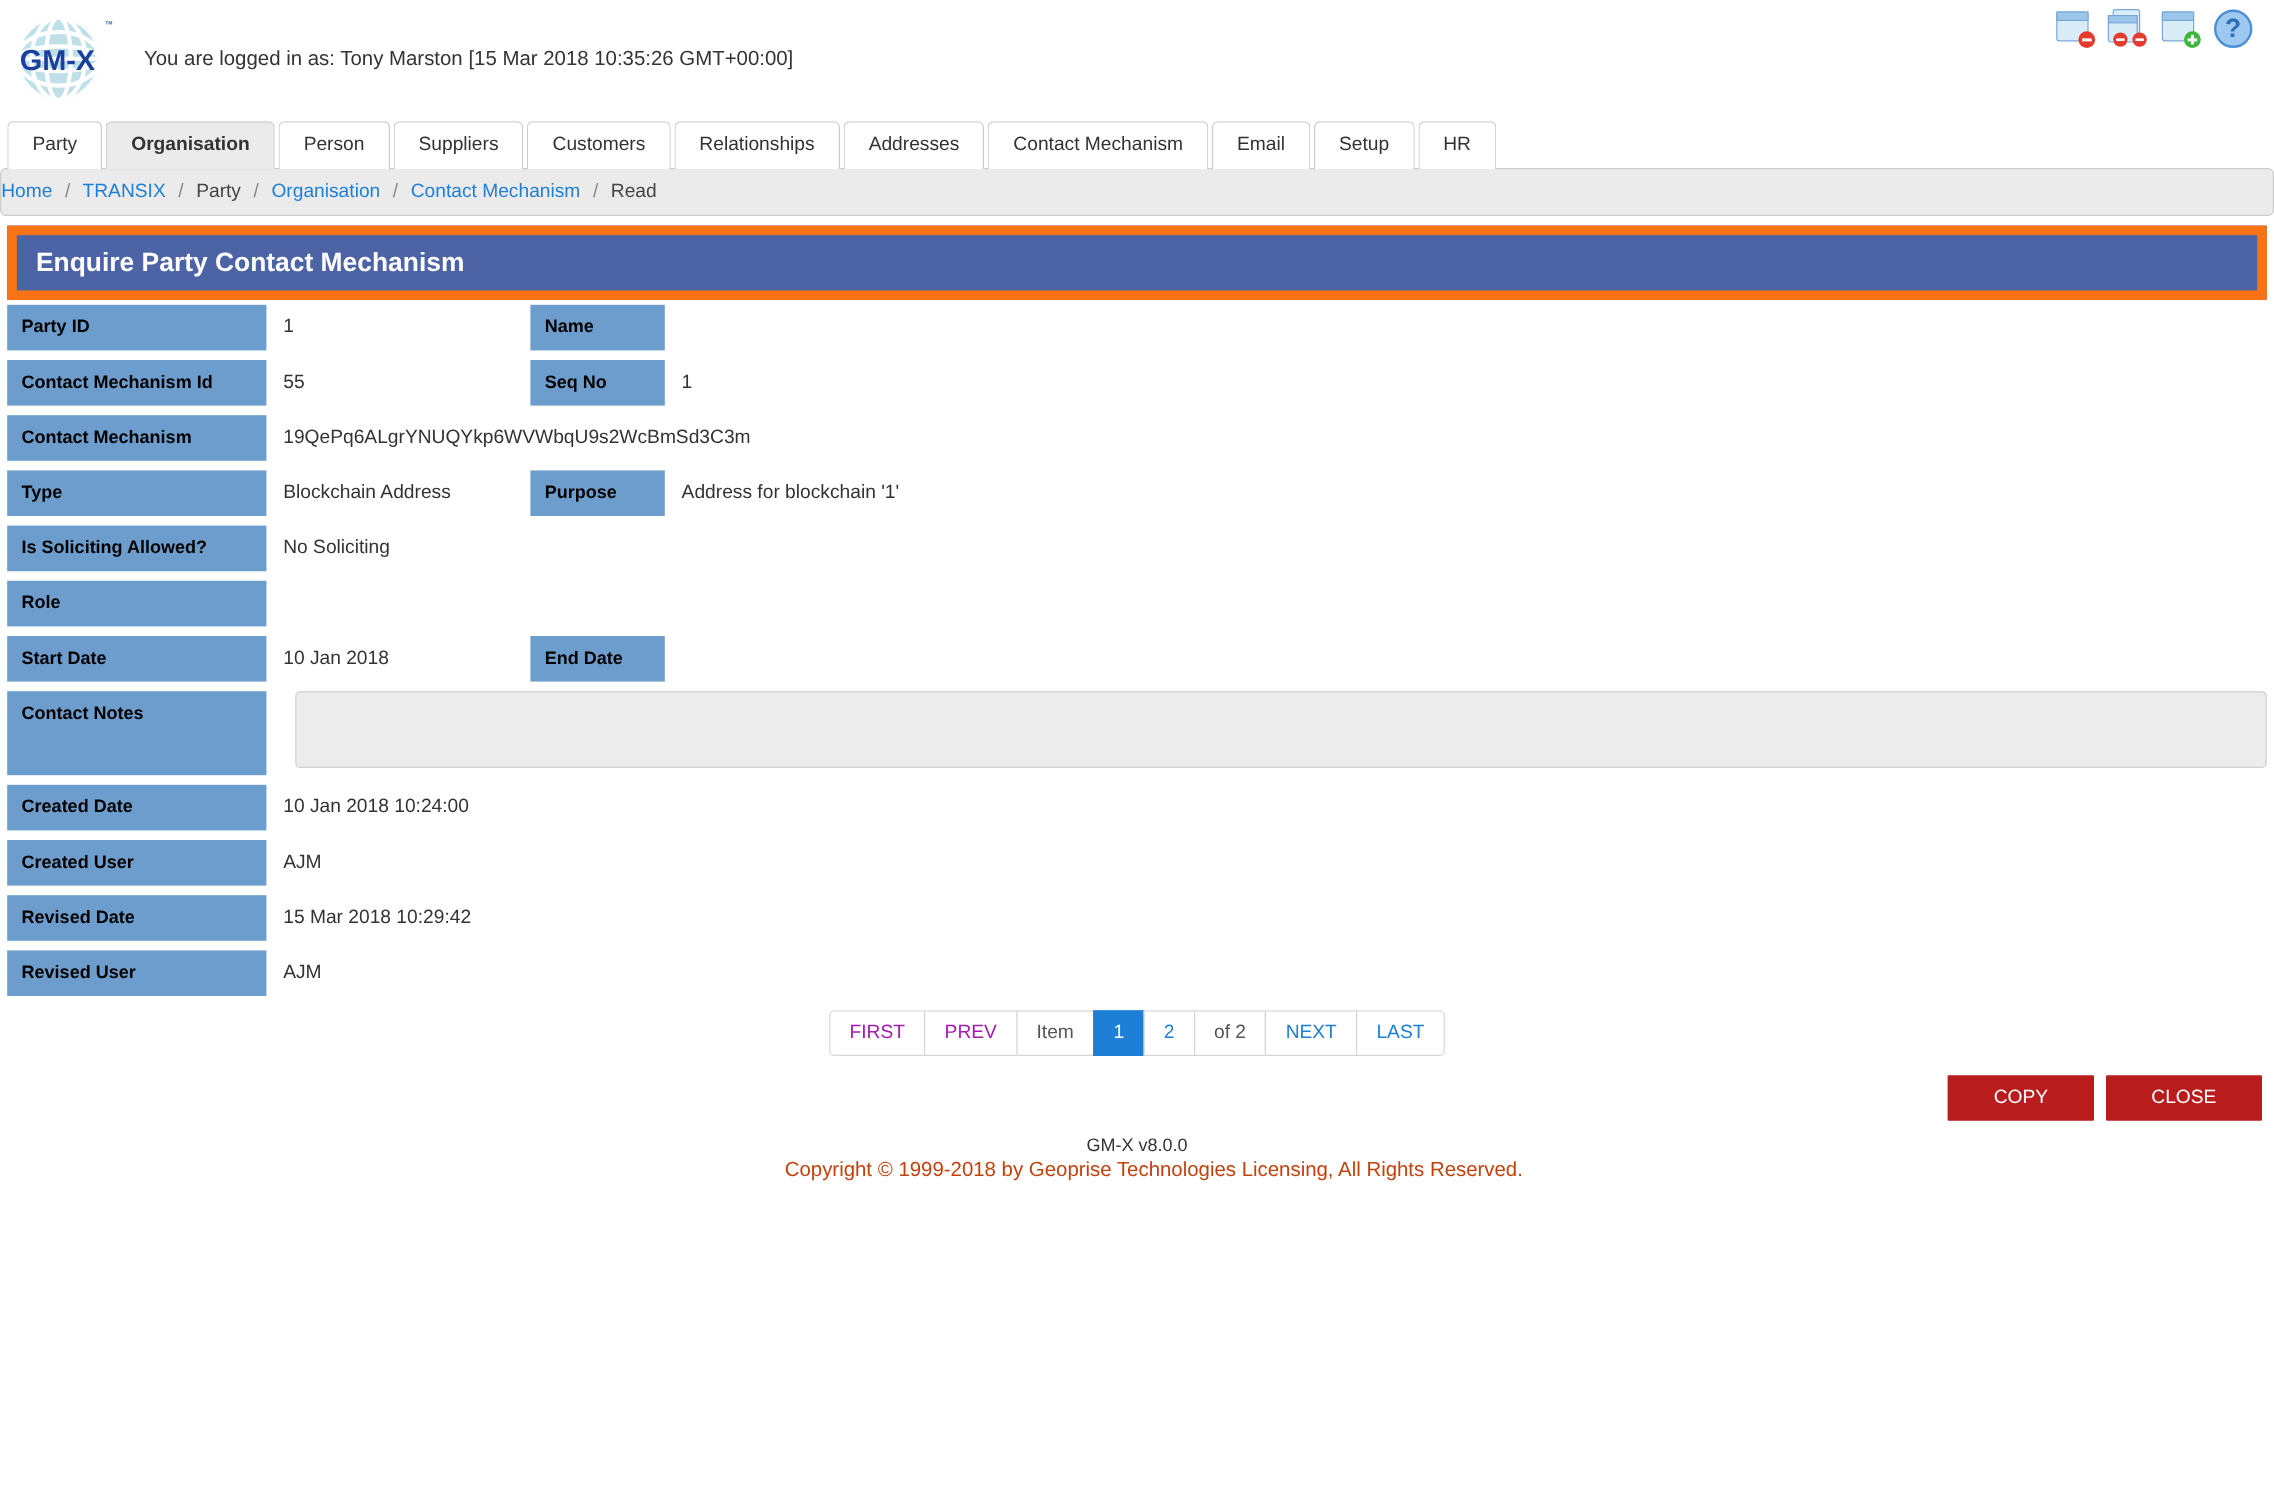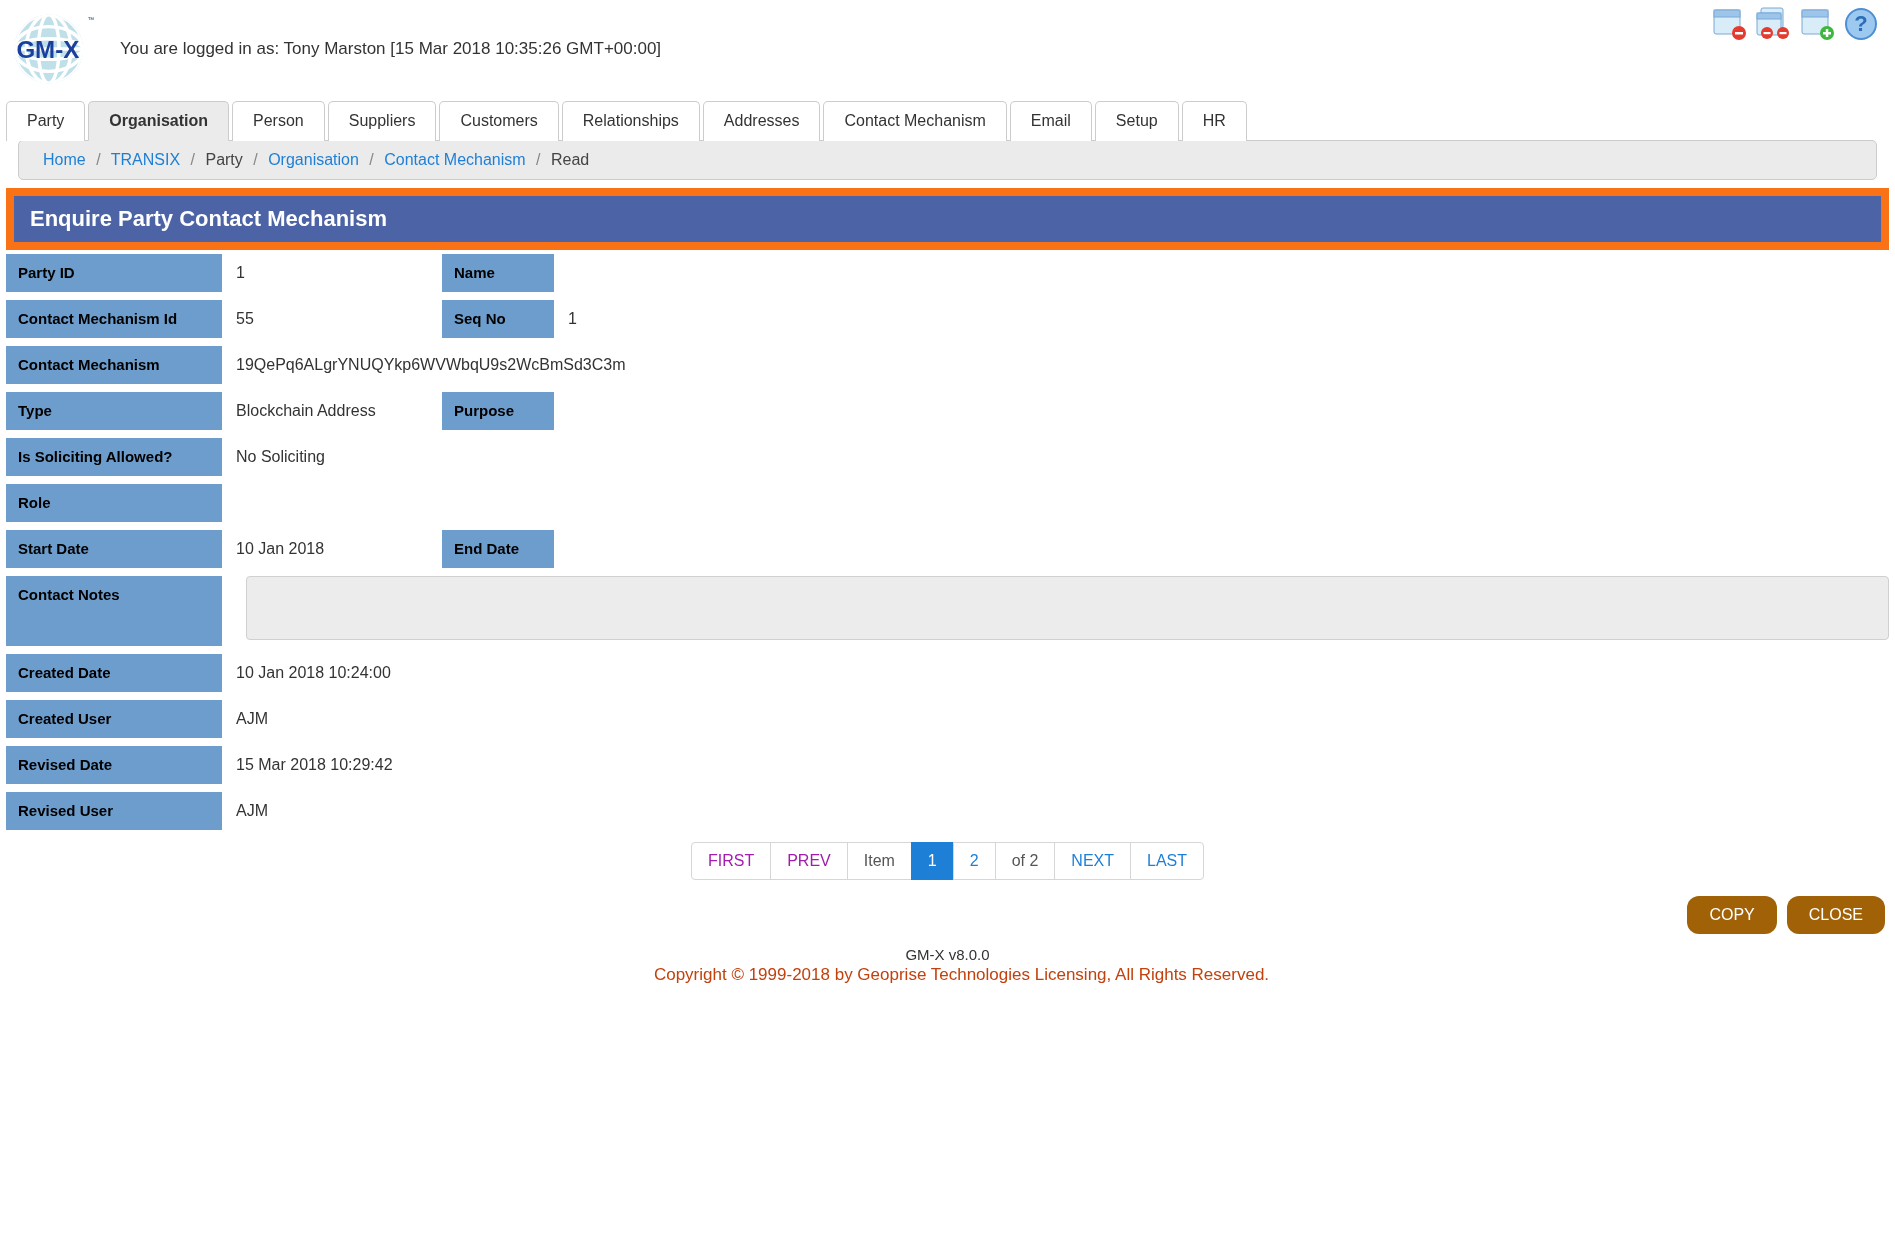--- a/index.html
+++ b/index.html
@@ -63,24 +63,24 @@
     top: 1px;
   }
   .tab.active {
     background: #ebebeb;
     font-weight: 600;
     border-bottom: 1px solid #ebebeb;
     z-index: 2;
   }
   .breadcrumb-bar {
     background: #ebebeb;
-    padding: 10px 24px;
+    padding: 10px 0;
     border: 1px solid #ccc;
     border-radius: 5px;
-    margin: 0 18px;
+    margin: 0 0;
     font-size: 16px;
     color: #666;
   }
   .breadcrumb-bar .bc-link { color: #1e7fd6; cursor: pointer; }
   .breadcrumb-bar .bc-sep { color: #888; padding: 0 6px; }
   .breadcrumb-bar .bc-plain { color: #444; }
   .page-title {
     margin: 8px 6px 0 6px;
     background: #4c63a5;
     color: #fff;
@@ -153,25 +153,25 @@
   .pg.disabled { color: #a21caf; cursor: default; }
   .pg.plain { color: #555; cursor: default; }
 
   .action-bar {
     display: flex;
     justify-content: flex-end;
     gap: 10px;
     padding: 6px 10px 6px 6px;
   }
   .btn {
-    background: #a16207;
+    background: #b91c1c;
     color: #fff;
     border: none;
-    border-radius: 12px;
-    padding: 10px 22px;
+    border-radius: 1px;
+    padding: 10px 38px;
     font-size: 16px;
     cursor: pointer;
   }
   .footer {
     text-align: center;
     font-size: 15px;
     color: #333;
     padding: 6px 0 4px 0;
   }
   .footer .copyright { font-size: 17px; color: #c2410c; margin-top: 2px; padding-left: 28px; }
@@ -288,20 +288,21 @@
 
   <div class="form-row">
     <div class="cell-label lbl-w">Contact Mechanism</div>
     <div class="cell-value val-full">19QePq6ALgrYNUQYkp6WVWbqU9s2WcBmSd3C3m</div>
   </div>
 
   <div class="form-row">
     <div class="cell-label lbl-w">Type</div>
     <div class="cell-value val-1">Blockchain Address</div>
     <div class="cell-label lbl-2">Purpose</div>
+    <div class="cell-value val-2">Address for blockchain '1'</div>
   </div>
 
   <div class="form-row">
     <div class="cell-label lbl-w">Is Soliciting Allowed?</div>
     <div class="cell-value val-full">No Soliciting</div>
   </div>
 
   <div class="form-row">
     <div class="cell-label lbl-w">Role</div>
     <div class="cell-value val-full"></div>

